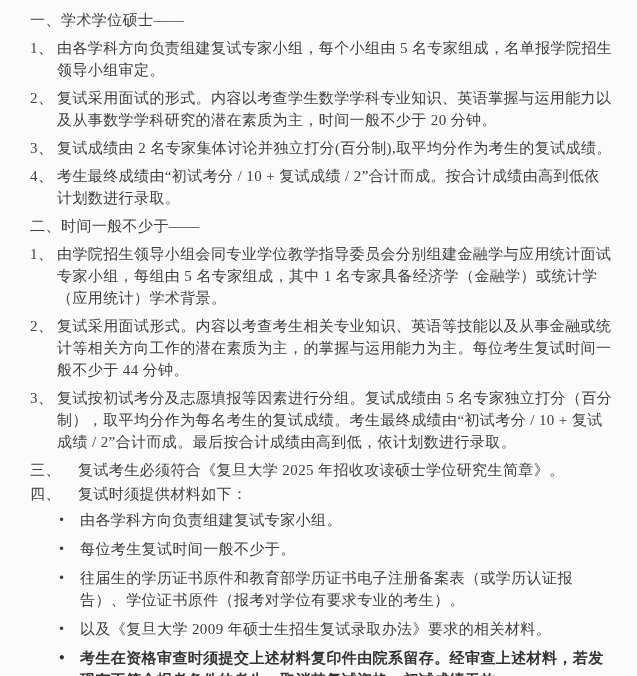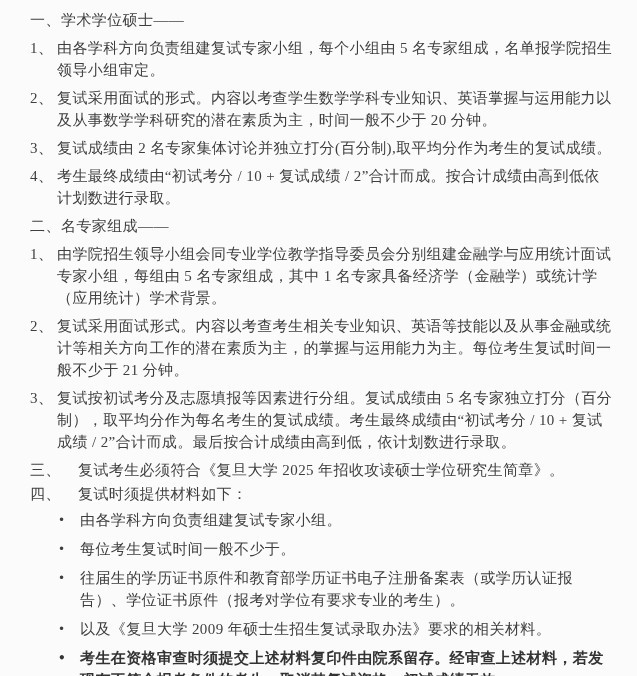--- a/index.html
+++ b/index.html
@@ -72,31 +72,31 @@
     <span class="text">复试成绩由 2 名专家集体讨论并独立打分(百分制),取平均分作为考生的复试成绩。</span>
   </div>
 
   <div class="row num">
     <span class="marker">4、</span>
     <span class="text">考生最终成绩由“初试考分 / 10 + 复试成绩 / 2”合计而成。按合计成绩由高到低依计划数进行录取。</span>
   </div>
 
   <div class="row heading">
     <span class="marker">二、</span>
-    <span class="text">名专家组成——</span>
+    <span class="text">时间一般不少于——</span>
   </div>
 
   <div class="row num">
     <span class="marker">1、</span>
     <span class="text">由学院招生领导小组会同专业学位教学指导委员会分别组建金融学与应用统计面试专家小组，每组由 5 名专家组成，其中 1 名专家具备经济学（金融学）或统计学（应用统计）学术背景。</span>
   </div>
 
   <div class="row num">
     <span class="marker">2、</span>
-    <span class="text">复试采用面试形式。内容以考查考生相关专业知识、英语等技能以及从事金融或统计等相关方向工作的潜在素质为主，的掌握与运用能力为主。每位考生复试时间一般不少于 21 分钟。</span>
+    <span class="text">复试采用面试形式。内容以考查考生相关专业知识、英语等技能以及从事金融或统计等相关方向工作的潜在素质为主，的掌握与运用能力为主。每位考生复试时间一般不少于 44 分钟。</span>
   </div>
 
   <div class="row num">
     <span class="marker">3、</span>
     <span class="text">复试按初试考分及志愿填报等因素进行分组。复试成绩由 5 名专家独立打分（百分制），取平均分作为每名考生的复试成绩。考生最终成绩由“初试考分 / 10 + 复试成绩 / 2”合计而成。最后按合计成绩由高到低，依计划数进行录取。</span>
   </div>
 
   <div class="row wide">
     <span class="marker">三、</span>
     <span class="text">复试考生必须符合《复旦大学 2025 年招收攻读硕士学位研究生简章》。</span>

